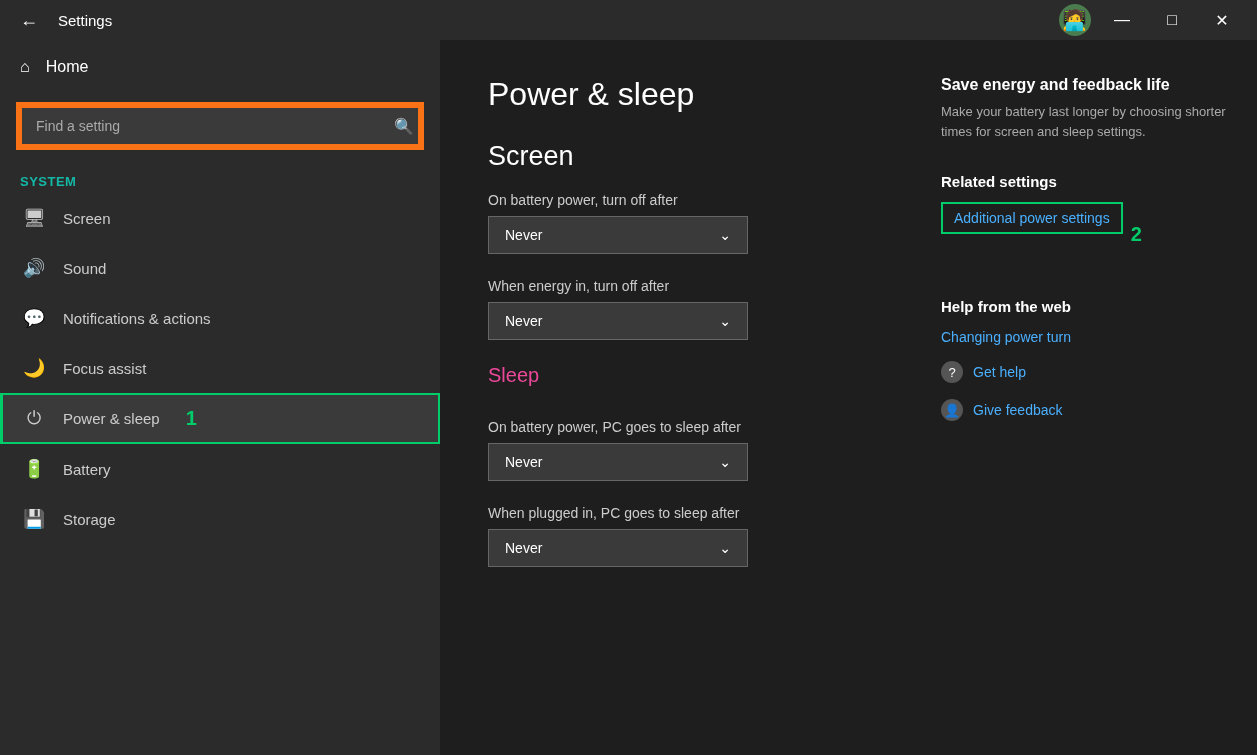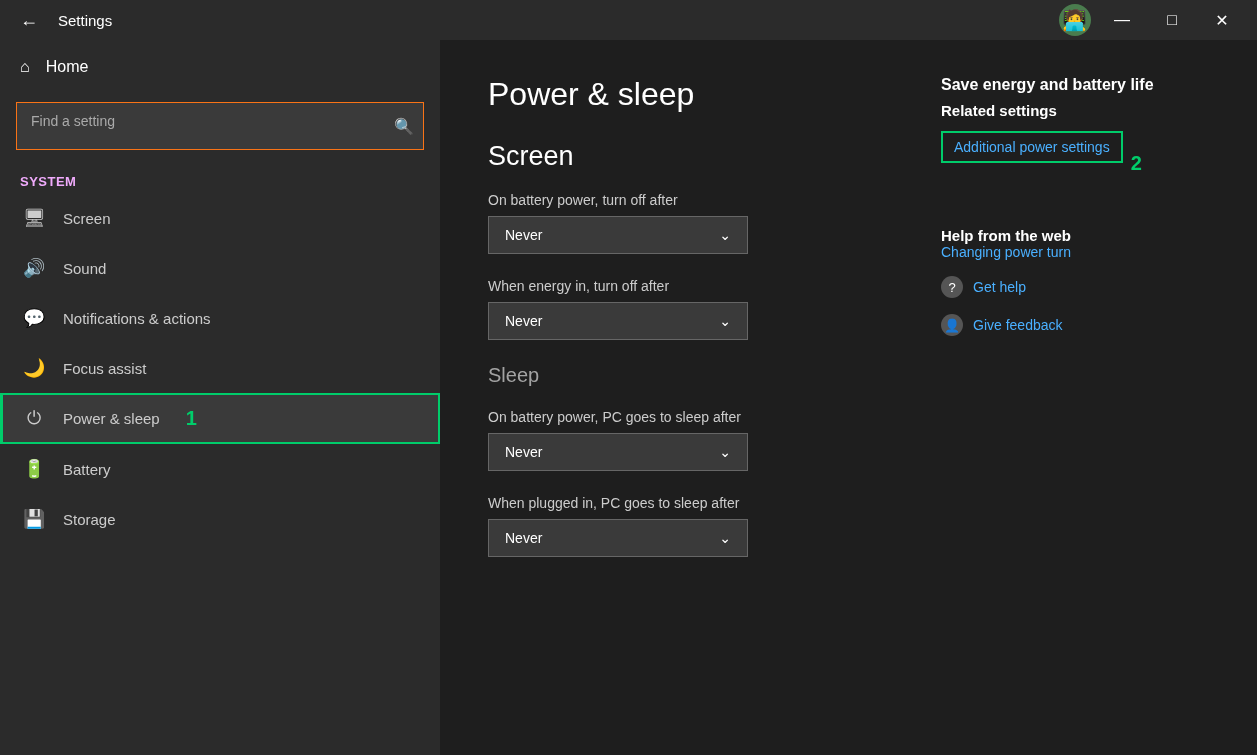--- a/index.html
+++ b/index.html
@@ -90,44 +90,44 @@
       color: #ffffff;
     }
 
     .search-box {
       margin: 8px 16px 16px;
       position: relative;
     }
     .search-box input {
       width: 100%;
       background: #3a3a3a;
-      border: 1px solid #f97316;
-      color: #ffffff;
-      padding: 10px 40px 20px 14px;
+      border: 6px solid #f97316;
+      color: #ffffff;
+      padding: 10px 40px 10px 14px;
       font-size: 14px;
       outline: none;
     }
     .search-box input::placeholder { color: #aaaaaa; }
     .search-icon-btn {
       position: absolute;
       right: 10px;
       top: 50%;
       transform: translateY(-50%);
       background: none;
       border: none;
       color: #aaaaaa;
       font-size: 16px;
       cursor: pointer;
     }
 
     .sidebar-section-label {
       padding: 8px 20px 4px;
       font-size: 13px;
       font-weight: 700;
-      color: #f0abfc;
+      color: #14b8a6;
       text-transform: uppercase;
       letter-spacing: 0.5px;
     }
 
     .sidebar-item {
       display: flex;
       align-items: center;
       gap: 18px;
       padding: 14px 20px;
       cursor: pointer;
@@ -192,23 +192,23 @@
       align-items: center;
       justify-content: space-between;
       cursor: pointer;
       margin-bottom: 24px;
       text-align: center;
     }
 
     .sleep-section-title {
       font-size: 20px;
       font-weight: 400;
-      color: #a3a3a3;
+      color: #ec4899;
       margin-top: 12px;
-      margin-bottom: 22px;
+      margin-bottom: 32px;
     }
 
     
     .right-panel {
       width: 340px;
       padding: 36px 24px;
       overflow-y: auto;
       flex-shrink: 0;
     }
 
@@ -250,20 +250,21 @@
       font-size: 20px;
       font-weight: 700;
       margin-left: 8px;
       vertical-align: middle;
     }
 
     .help-title {
       font-size: 15px;
       font-weight: 600;
       color: #ffffff;
+      margin-bottom: 14px;
     }
 
     .help-link {
       display: flex;
       align-items: center;
       gap: 10px;
       color: #4ab0ff;
       font-size: 14px;
       cursor: pointer;
       margin-bottom: 16px;
@@ -400,21 +401,22 @@
         <p class="setting-label">When plugged in, PC goes to sleep after</p>
         <div class="dropdown-select">
           <span>Never</span>
           <span>⌄</span>
         </div>
       </div>
     </div>
 
     <div class="right-panel">
       <div>
-        <p class="save-energy-title">Save energy and battery life</p>
+        <p class="save-energy-title">Save energy and feedback life</p>
+        <p class="save-energy-desc">Make your battery last longer by choosing shorter times for screen and sleep settings.</p>
       </div>
 
       <div>
         <p class="related-settings-title">Related settings</p>
         <div style="display:flex;align-items:center;margin-bottom:32px;">
           <a class="additional-power-link">Additional power settings</a>
           <span class="annotation-badge">2</span>
         </div>
       </div>
 

